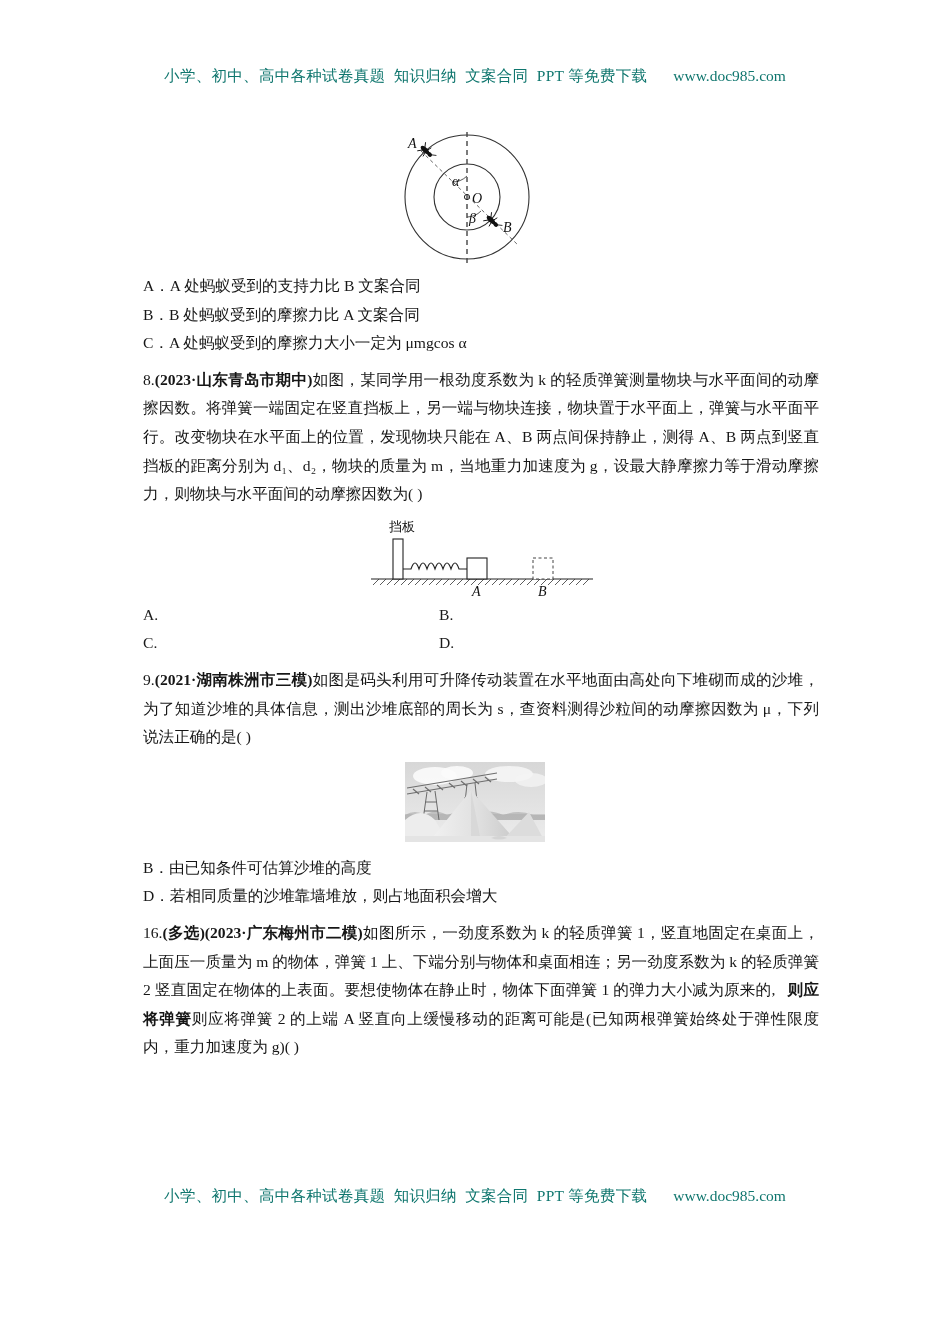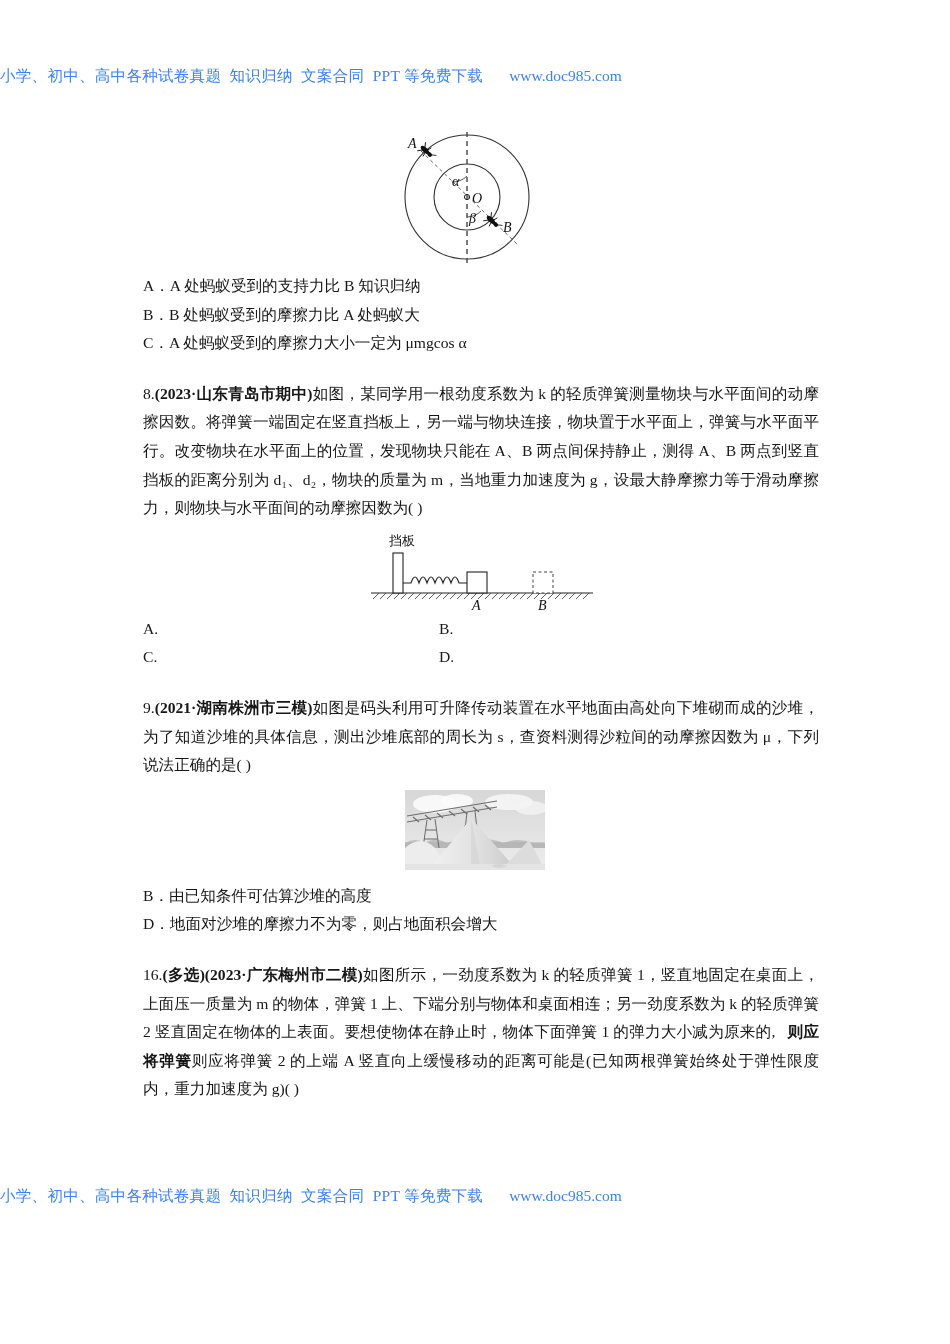--- a/index.html
+++ b/index.html
@@ -18,23 +18,23 @@
   .page {
     position: absolute;
     left: 0; top: 0;
     width: 950px;
     height: 1344px;
   }
   .watermark {
     position: absolute;
     left: 0;
     width: 950px;
-    text-align: left;
+    text-align: center;
     font-size: 15.5px;
-    color: #3b82f6;
+    color: #0f766e;
     letter-spacing: 0.3px;
     white-space: pre;
   }
   .watermark .url {
     font-family: "Liberation Serif", serif;
     margin-left: 26px;
     letter-spacing: 0px;
   }
   .wm-top { top: 66px; }
   .wm-bottom { top: 1186px; }
@@ -55,21 +55,21 @@
     margin: 0;
   }
   .opt {
     font-size: 15.6px;
     line-height: 28.6px;
     color: #161616;
     margin: 0;
     white-space: pre;
   }
   .bd { font-weight: 700; }
-  .q-block { margin-top: 22px; }
+  .q-block { margin-top: 8px; }
 
   
   .opt-grid {
     display: flex;
     font-size: 15.6px;
     line-height: 28.6px;
   }
   .opt-grid .cell-a { width: 296px; }
   .opt-grid .cell-b { width: 300px; }
 
@@ -173,22 +173,22 @@
           <line x1="8" y1="-1" x2="12" y2="-4" stroke="#111" stroke-width="0.8"></line>
         </g>
         <text class="lbl" x="108" y="108">B</text>
 
         <text class="greek" x="57" y="62">α</text>
         <text class="greek" x="74" y="99">β</text>
       </svg>
     </div>
 
     <div>
-      <p class="opt">A．A 处蚂蚁受到的支持力比 B 知识归纳</p>
-      <p class="opt">B．B 处蚂蚁受到的摩擦力比 A 处蚂蚁大</p>
+      <p class="opt">A．A 处蚂蚁受到的支持力比 B 文案合同</p>
+      <p class="opt">B．B 处蚂蚁受到的摩擦力比 A 文案合同</p>
       <p class="opt">C．A 处蚂蚁受到的摩擦力大小一定为 μmgcos α</p>
     </div>
 
     <div class="q-block">
       <p class="para"><span>8.</span><span class="bd">(2023·山东青岛市期中)</span><span>如图，某同学用一根劲度系数为 k 的轻质弹簧测量物块与水平面间的动摩擦因数。将弹簧一端固定在竖直挡板上，另一端与物块连接，物块置于水平面上，弹簧与水平面平行。改变物块在水平面上的位置，发现物块只能在 A、B 两点间保持静止，测得 A、B 两点到竖直挡板的距离分别为 d₁、d₂，物块的质量为 m，当地重力加速度为 g，设最大静摩擦力等于滑动摩擦力，则物块与水平面间的动摩擦因数为(      )</span></p>
 
       <div class="fig-spring">
         <svg width="232" height="84" viewBox="0 0 232 84">
 
           <line x1="6" y1="62" x2="228" y2="62" stroke="#222" stroke-width="1.2"></line>
@@ -309,21 +309,21 @@
             <path d="M66 28 L76 80 L66 80 Z" fill="#d2d2d2" opacity="0.6"></path>
 
             <rect x="0" y="74" width="140" height="6" fill="#e4e4e4"></rect>
             <path d="M86 76 q8 -4 16 0 q-8 3 -16 0" fill="#cdcdcd" opacity="0.7"></path>
           </svg>
         </div>
       </div>
 
       <div>
         <p class="opt">B．由已知条件可估算沙堆的高度</p>
-        <p class="opt">D．地面对沙堆的摩擦力不为零，则占地面积会增大</p>
+        <p class="opt">D．若相同质量的沙堆靠墙堆放，则占地面积会增大</p>
       </div>
     </div>
 
     <div class="q-block">
       <p class="para"><span>16.</span><span class="bd">(多选)</span><span class="bd">(2023·广东梅州市二模)</span><span>如图所示，一劲度系数为 k 的轻质弹簧 1，竖直地固定在桌面上，上面压一质量为 m 的物体，弹簧 1 上、下端分别与物体和桌面相连；另一劲度系数为 k 的轻质弹簧 2 竖直固定在物体的上表面。要想使物体在静止时，物体下面弹簧 1 的弹力大小减为原来的</span><span>,&nbsp;&nbsp;&nbsp;</span><span class="bd">则应将弹簧</span><span>则应将弹簧 2 的上端 A 竖直向上缓慢移动的距离可能是(已知两根弹簧始终处于弹性限度内，重力加速度为 g)(      )</span></p>
     </div>
 
   </div>
 
   <div class="watermark wm-bottom"><span>小学、初中、高中各种试卷真题  知识归纳  文案合同  PPT 等免费下载</span><span class="url">www.doc985.com</span></div>

